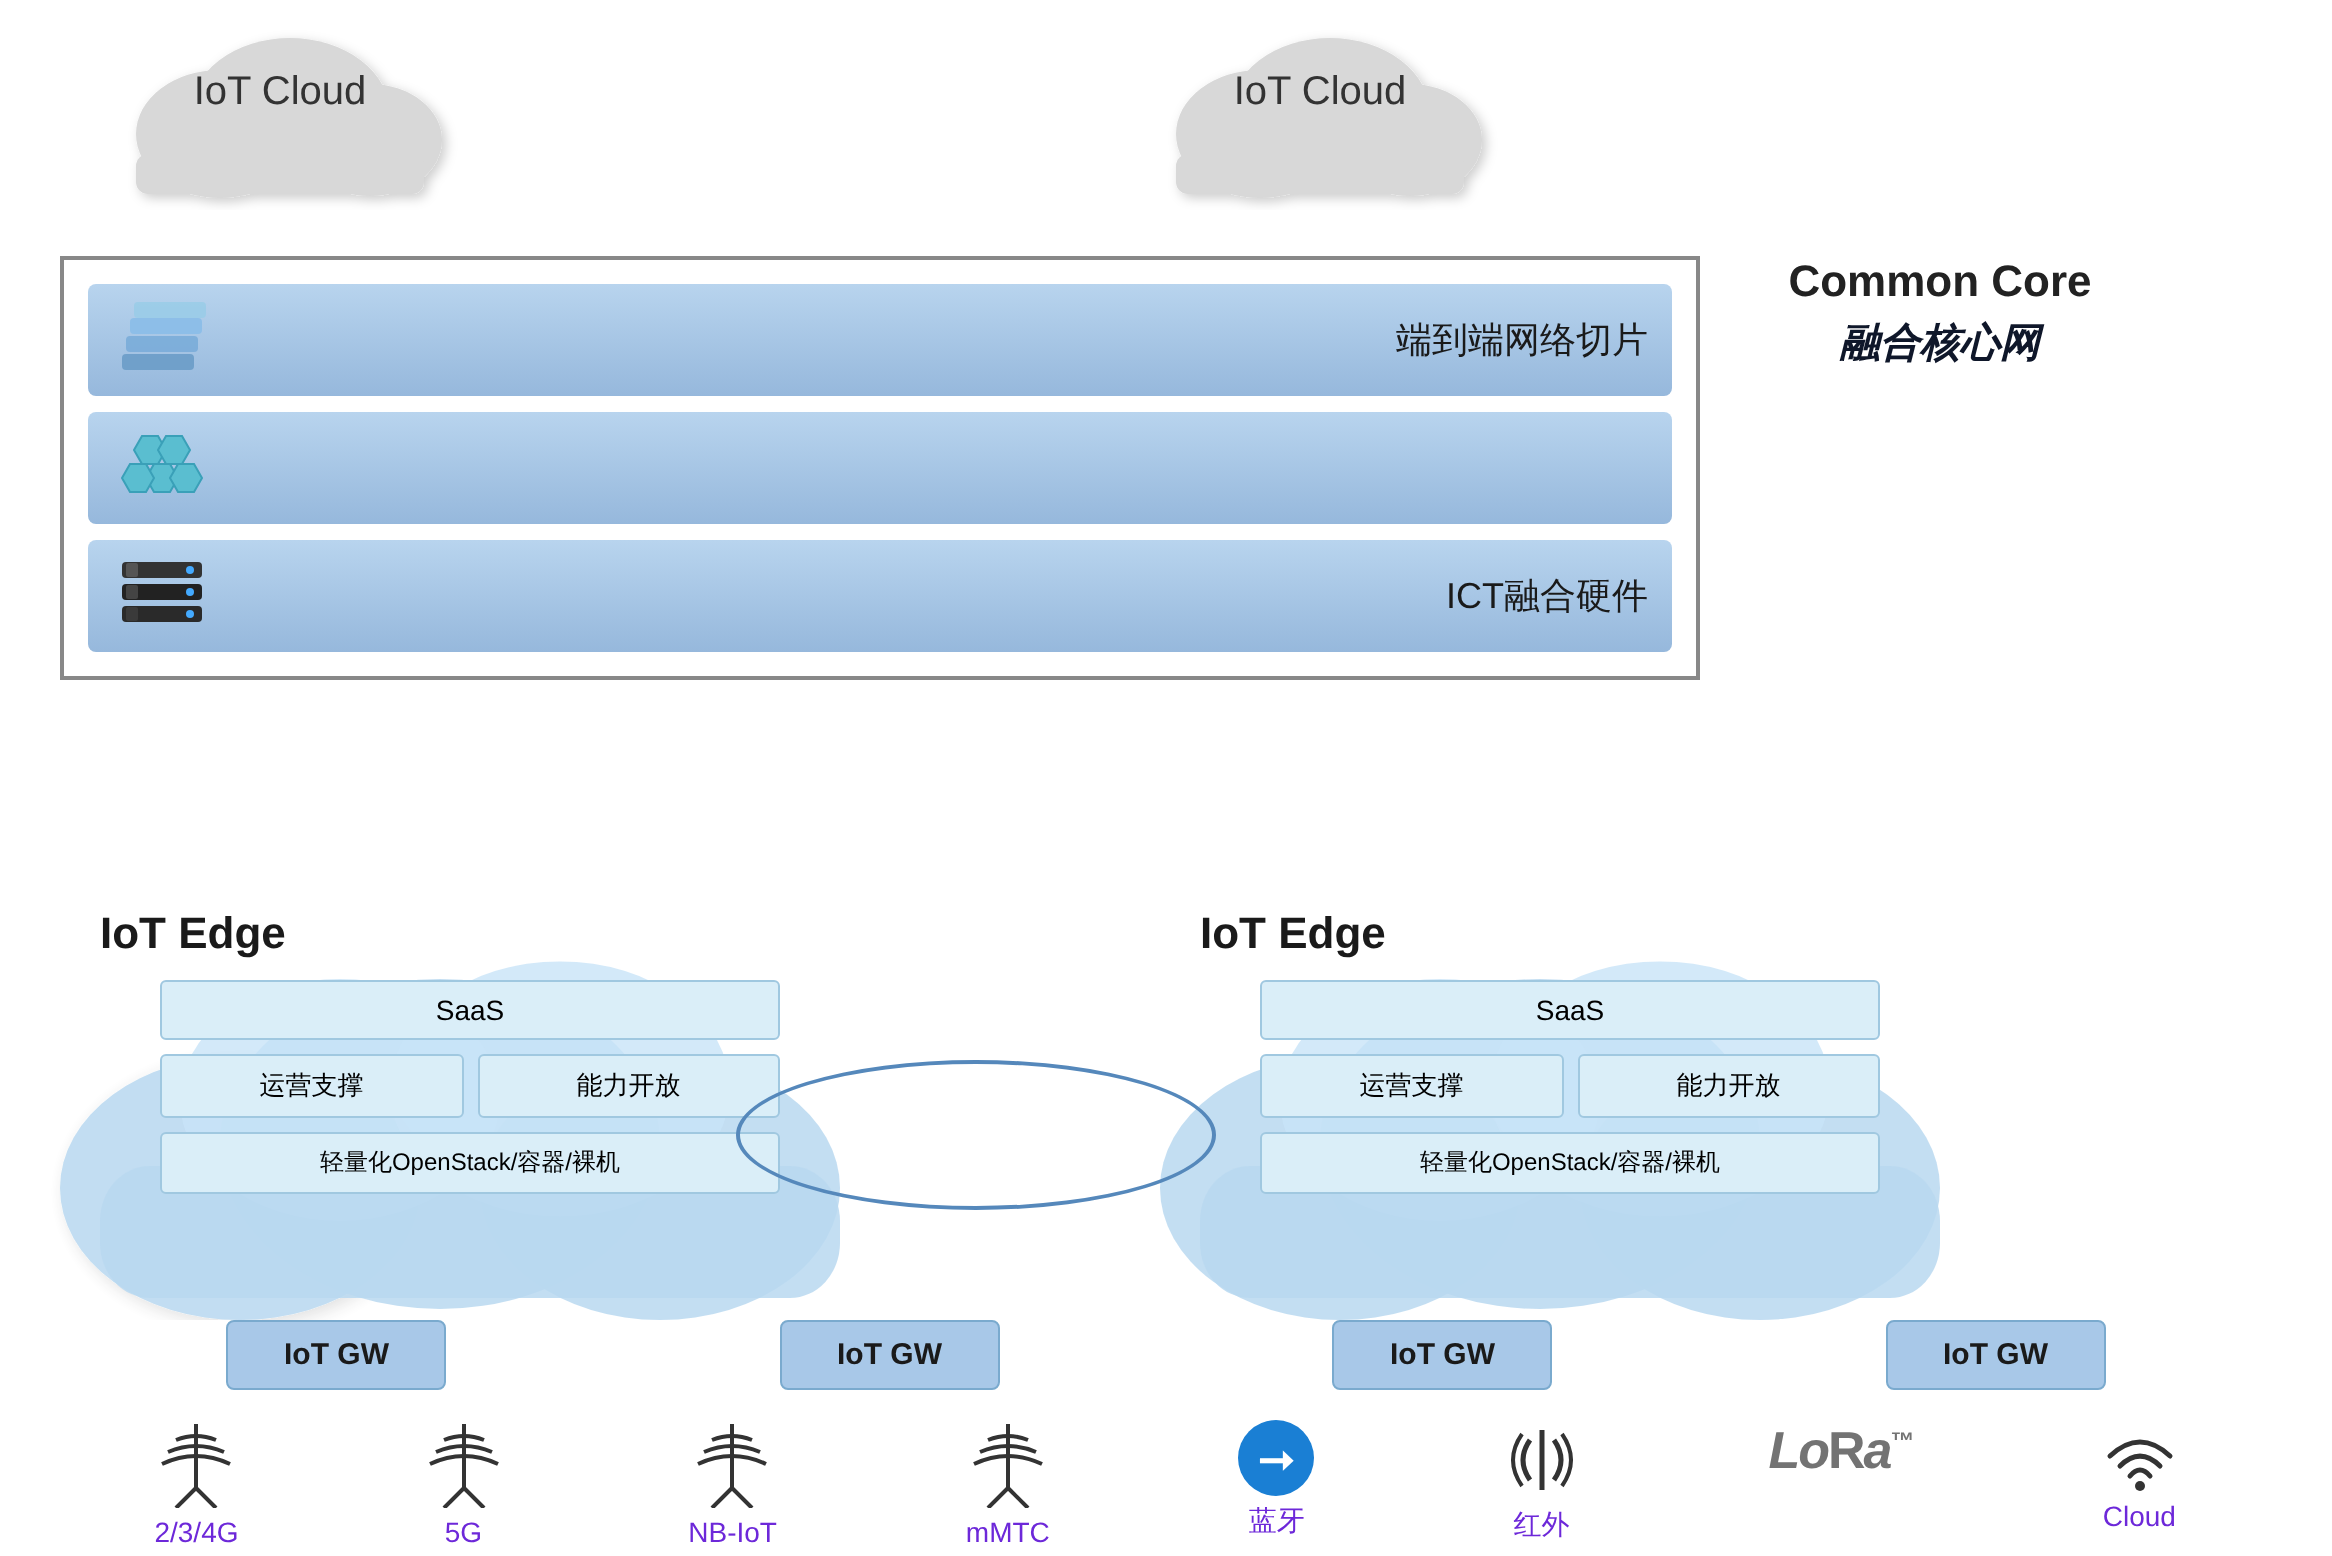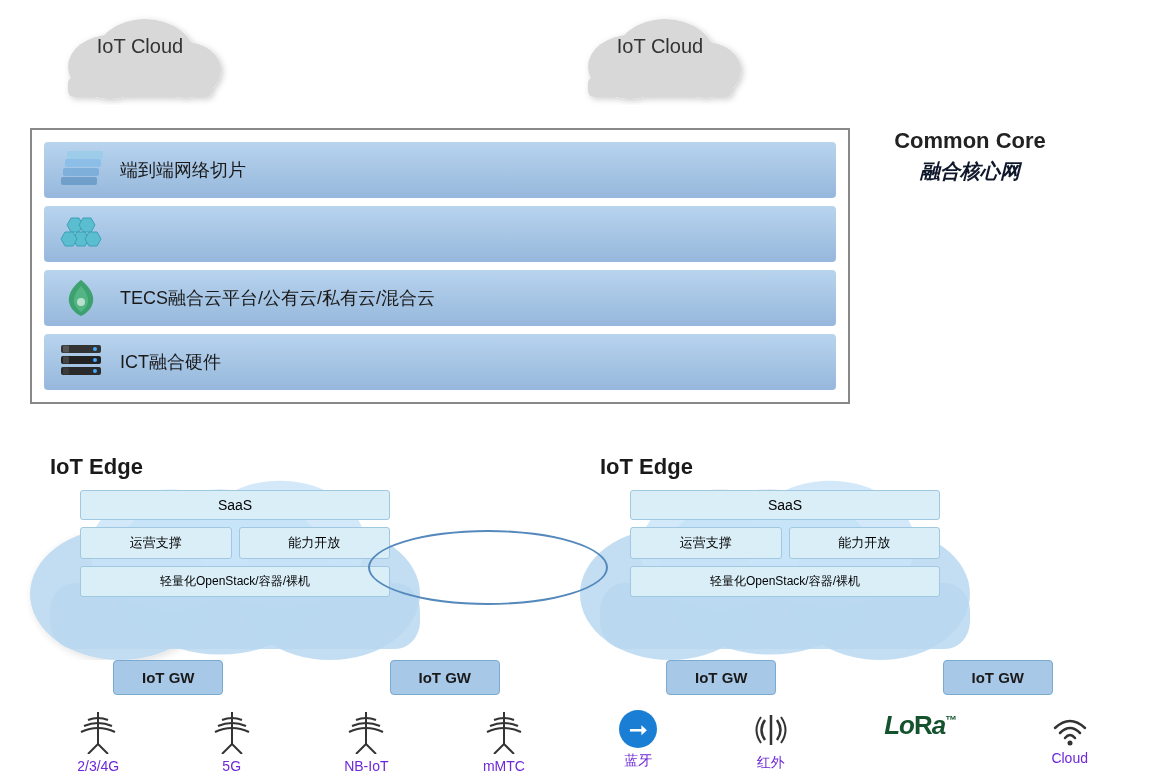--- a/index.html
+++ b/index.html
@@ -95,21 +95,21 @@
       align-items: center;
       justify-content: center;
       margin-right: 14px;
       flex-shrink: 0;
     }
 
     .layer-text {
       font-size: 18px;
       color: #1a1a1a;
       flex: 1;
-      text-align: left;
+      text-align: right;
     }
 
     
     .layer-row::after {
       content: '';
       position: absolute;
       bottom: -5px;
       left: 6px;
       right: -4px;
       height: 5px;
@@ -265,31 +265,20 @@
         <svg width="44" height="40" viewBox="0 0 44 40">
           <polygon points="12,4 20,4 24,11 20,18 12,18 8,11" fill="#5abed0" stroke="#3aa0b8" stroke-width="1"></polygon>
           <polygon points="24,4 32,4 36,11 32,18 24,18 20,11" fill="#5abed0" stroke="#3aa0b8" stroke-width="1"></polygon>
           <polygon points="18,18 26,18 30,25 26,32 18,32 14,25" fill="#5abed0" stroke="#3aa0b8" stroke-width="1"></polygon>
           <polygon points="6,18 14,18 18,25 14,32 6,32 2,25" fill="#5abed0" stroke="#3aa0b8" stroke-width="1"></polygon>
           <polygon points="30,18 38,18 42,25 38,32 30,32 26,25" fill="#5abed0" stroke="#3aa0b8" stroke-width="1"></polygon>
         </svg>
       </div>
     </div>
 
-    <div class="layer-row" style="background: linear-gradient(180deg, #b8d4ee 0%, #96b8dc 100%);">
-      <div class="layer-icon">
-        <svg width="44" height="40" viewBox="0 0 44 40">
-
-          <path d="M22,2 C22,2 8,12 10,24 C12,34 22,38 22,38 C22,38 32,34 34,24 C36,12 22,2 22,2 Z" fill="#2a9a5a" opacity="0.85"></path>
-          <path d="M22,8 C22,8 14,16 15,24 C16,30 22,34 22,34 C22,34 28,30 29,24 C30,16 22,8 22,8 Z" fill="#5aba8a" opacity="0.8"></path>
-          <circle cx="22" cy="24" r="4" fill="#fff" opacity="0.6"></circle>
-        </svg>
-      </div>
-      <div class="layer-text">TECS融合云平台/公有云/私有云/混合云</div>
-    </div>
 
     <div class="layer-row" style="background: linear-gradient(180deg, #b8d4ee 0%, #96b8dc 100%);">
       <div class="layer-icon">
         <svg width="44" height="38" viewBox="0 0 44 38">
           <rect x="2" y="2" width="40" height="8" rx="2" fill="#333"></rect>
           <rect x="4" y="2.5" width="6" height="7" rx="1" fill="#555"></rect>
           <rect x="2" y="13" width="40" height="8" rx="2" fill="#222"></rect>
           <rect x="4" y="13.5" width="6" height="7" rx="1" fill="#444"></rect>
           <rect x="2" y="24" width="40" height="8" rx="2" fill="#2a2a2a"></rect>
           <rect x="4" y="24.5" width="6" height="7" rx="1" fill="#3a3a3a"></rect>
@@ -422,21 +411,21 @@
         <line x1="19" y1="5" x2="19" y2="35" stroke="#333" stroke-width="2.5"></line>
         <path d="M25,10 Q32,20 25,30" stroke="#333" stroke-width="2.5" fill="none"></path>
         <path d="M29,7 Q38,20 29,33" stroke="#333" stroke-width="2" fill="none"></path>
         <path d="M13,10 Q6,20 13,30" stroke="#333" stroke-width="2.5" fill="none"></path>
         <path d="M9,7 Q0,20 9,33" stroke="#333" stroke-width="2" fill="none"></path>
       </svg>
       <div class="icon-label">红外</div>
     </div>
 
     <div class="icon-item">
-      <div style="font-size:26px; font-weight:bold; color:#14532d; letter-spacing:-1px; font-style:italic;">Lo<span style="font-style:normal;">R</span>a<sup style="font-size:12px; font-style:normal;">™</sup></div>
+      <div style="font-size:26px; font-weight:bold; color:#737373; letter-spacing:-1px; font-style:italic;">Lo<span style="font-style:normal;">R</span>a<sup style="font-size:12px; font-style:normal;">™</sup></div>
       <div class="icon-label" style="visibility:hidden;">LoRa</div>
     </div>
 
     <div class="icon-item">
       <svg width="38" height="36" viewBox="0 0 38 36">
         <path d="M4,18 Q19,4 34,18" stroke="#333" stroke-width="2.5" fill="none" stroke-linecap="round"></path>
         <path d="M9,23 Q19,13 29,23" stroke="#333" stroke-width="2.5" fill="none" stroke-linecap="round"></path>
         <path d="M14,28 Q19,22 24,28" stroke="#333" stroke-width="2.5" fill="none" stroke-linecap="round"></path>
         <circle cx="19" cy="33" r="2.5" fill="#333"></circle>
       </svg>

